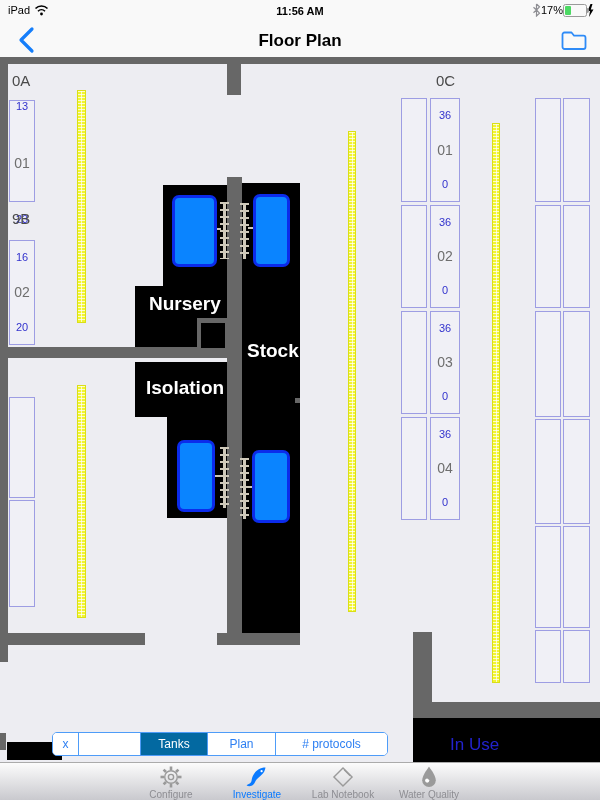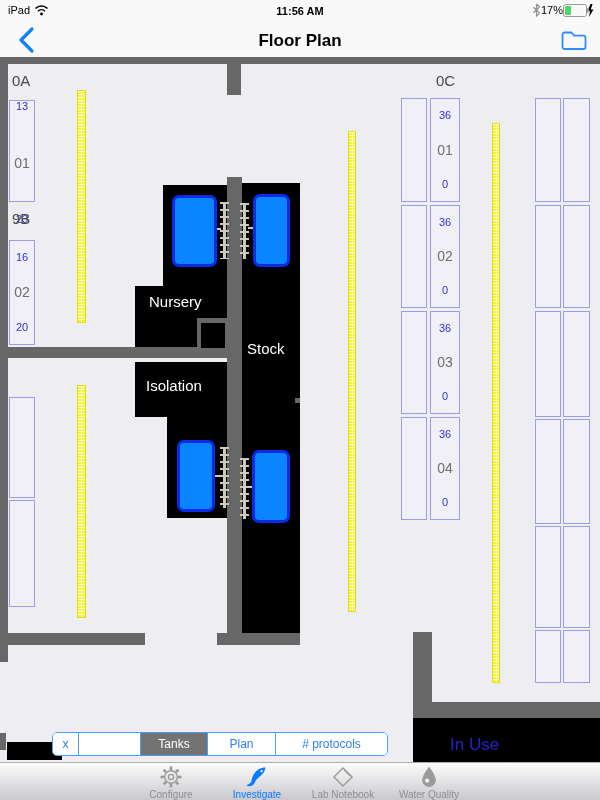--- a/index.html
+++ b/index.html
@@ -21,38 +21,38 @@
   
   #plan{position:absolute;left:0;top:0;width:600px;height:800px;}
   .wall{position:absolute;background:#676767;}
   .room{position:absolute;background:#000;}
   .rack{position:absolute;border:1px solid #9D9DE3;background:#F0F0F6;box-sizing:border-box;
     display:flex;flex-direction:column;justify-content:space-around;align-items:center;}
   .rack-num{font-size:11px;line-height:1;}
   .rack-num.blue{color:#3232CD;}
   .rack-num.gray{color:#6E6E6E;font-size:14px;}
   .area-label{position:absolute;font-size:15px;color:#4A4A4A;}
-  .room-label{position:absolute;font-size:15px;font-weight:400;color:#FFF;white-space:nowrap;}
+  .room-label{position:absolute;font-size:19px;font-weight:700;color:#FFF;white-space:nowrap;}
   .shelf{position:absolute;background:#F2F52F;border:1px solid #DADF18;box-sizing:border-box;
     background-image:repeating-linear-gradient(180deg,rgba(255,255,255,.75) 0 1px,rgba(255,255,255,0) 1px 3px),
                      repeating-linear-gradient(90deg,rgba(255,255,255,0) 0 3px,rgba(255,255,255,.7) 3px 4px,rgba(255,255,255,0) 4px 7px);}
   .tank{position:absolute;background:#0A84FF;border:3px solid #0B2BEB;border-radius:7px;box-sizing:border-box;}
   .ladder{position:absolute;width:9px;
     background-image:repeating-linear-gradient(180deg,#CFC9BA 0 2px,rgba(0,0,0,0) 2px 7px),
                      linear-gradient(90deg,rgba(0,0,0,0) 0 3px,#CFC9BA 3px 6px,rgba(0,0,0,0) 6px 9px);}
   .arm{position:absolute;height:2px;background:#CFC9BA;}
   .ball{position:absolute;width:7px;height:7px;border-radius:50%;background:#CFC9BA;}
   .in-use-label{position:absolute;left:450px;top:735px;font-size:17px;color:#2222CC;}
   
   #filterbar{position:absolute;left:52px;top:732px;height:24px;display:flex;
     border:1px solid #4E9CF8;border-radius:5px;overflow:hidden;background:#FFF;box-sizing:border-box;}
   .seg{height:100%;display:flex;align-items:center;justify-content:center;font-size:12px;
     color:#2D7FF2;background:#FFF;border-right:1px solid #4E9CF8;box-sizing:border-box;cursor:pointer;}
   .seg:last-child{border-right:none;}
-  .seg.selected{background:#737373;color:#FFF;text-align:right;}
+  .seg.selected{background:#0369a1;color:#FFF;text-align:right;}
   
   #tabbar{position:absolute;left:0;top:762px;width:600px;height:38px;
     background:linear-gradient(#FCFCFC,#C9C9CE);border-top:1px solid #ABABAB;box-sizing:border-box;
     display:flex;justify-content:center;}
   .tab{width:86px;display:flex;flex-direction:column;align-items:center;justify-content:flex-start;
     padding-top:2px;cursor:pointer;}
   .tab .lbl{font-size:10px;color:#8E8E93;margin-top:0px;}
   .tab.selected .lbl{color:#0A7AFF;}
 </style>
 </head>

